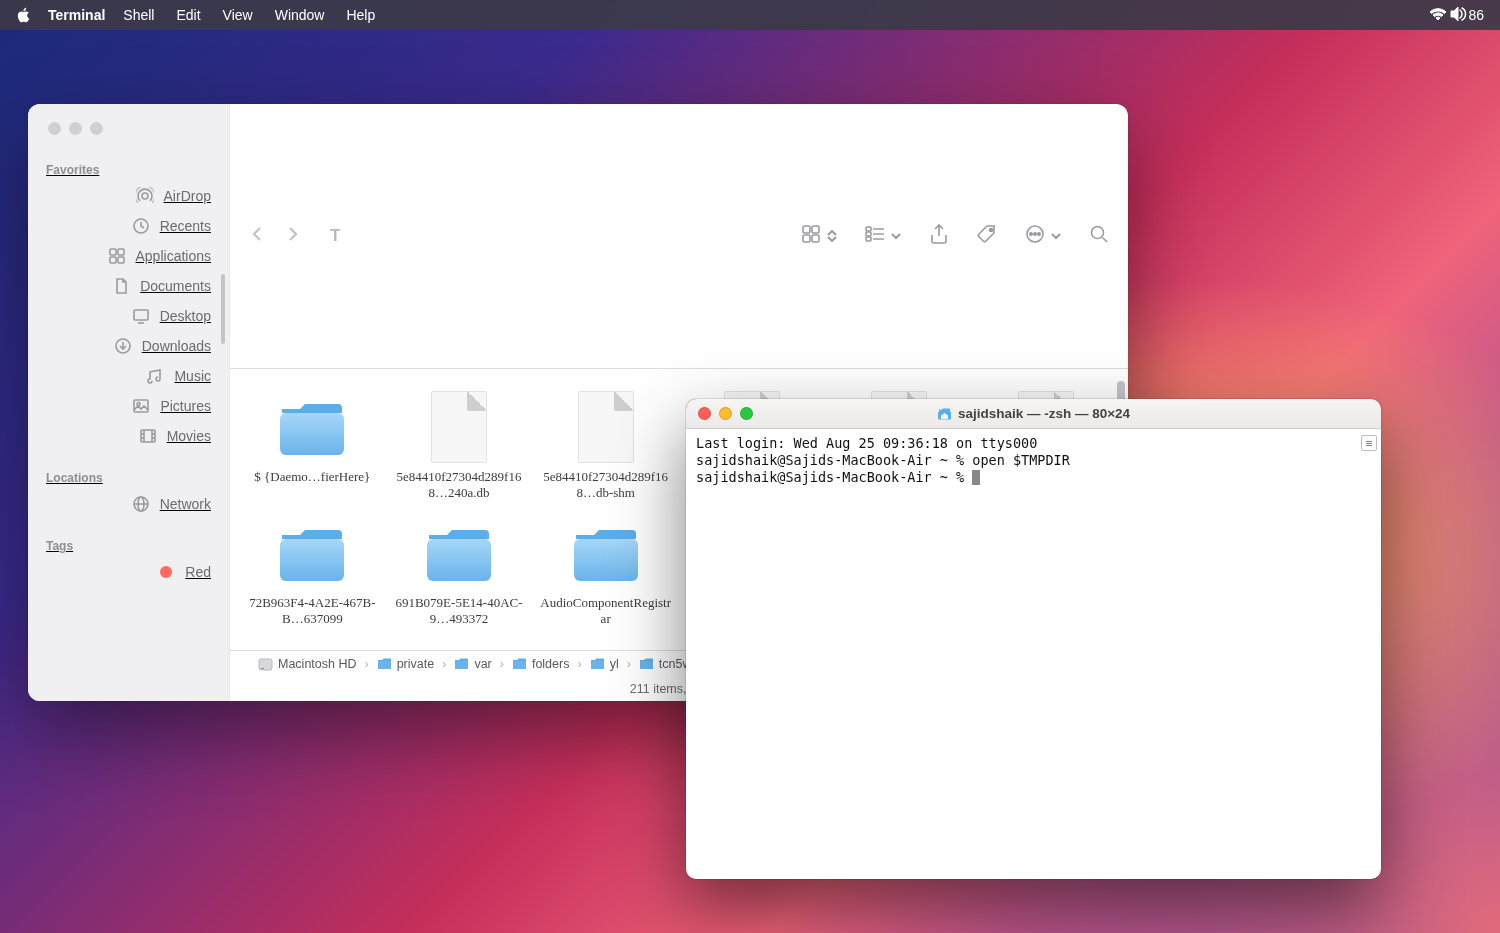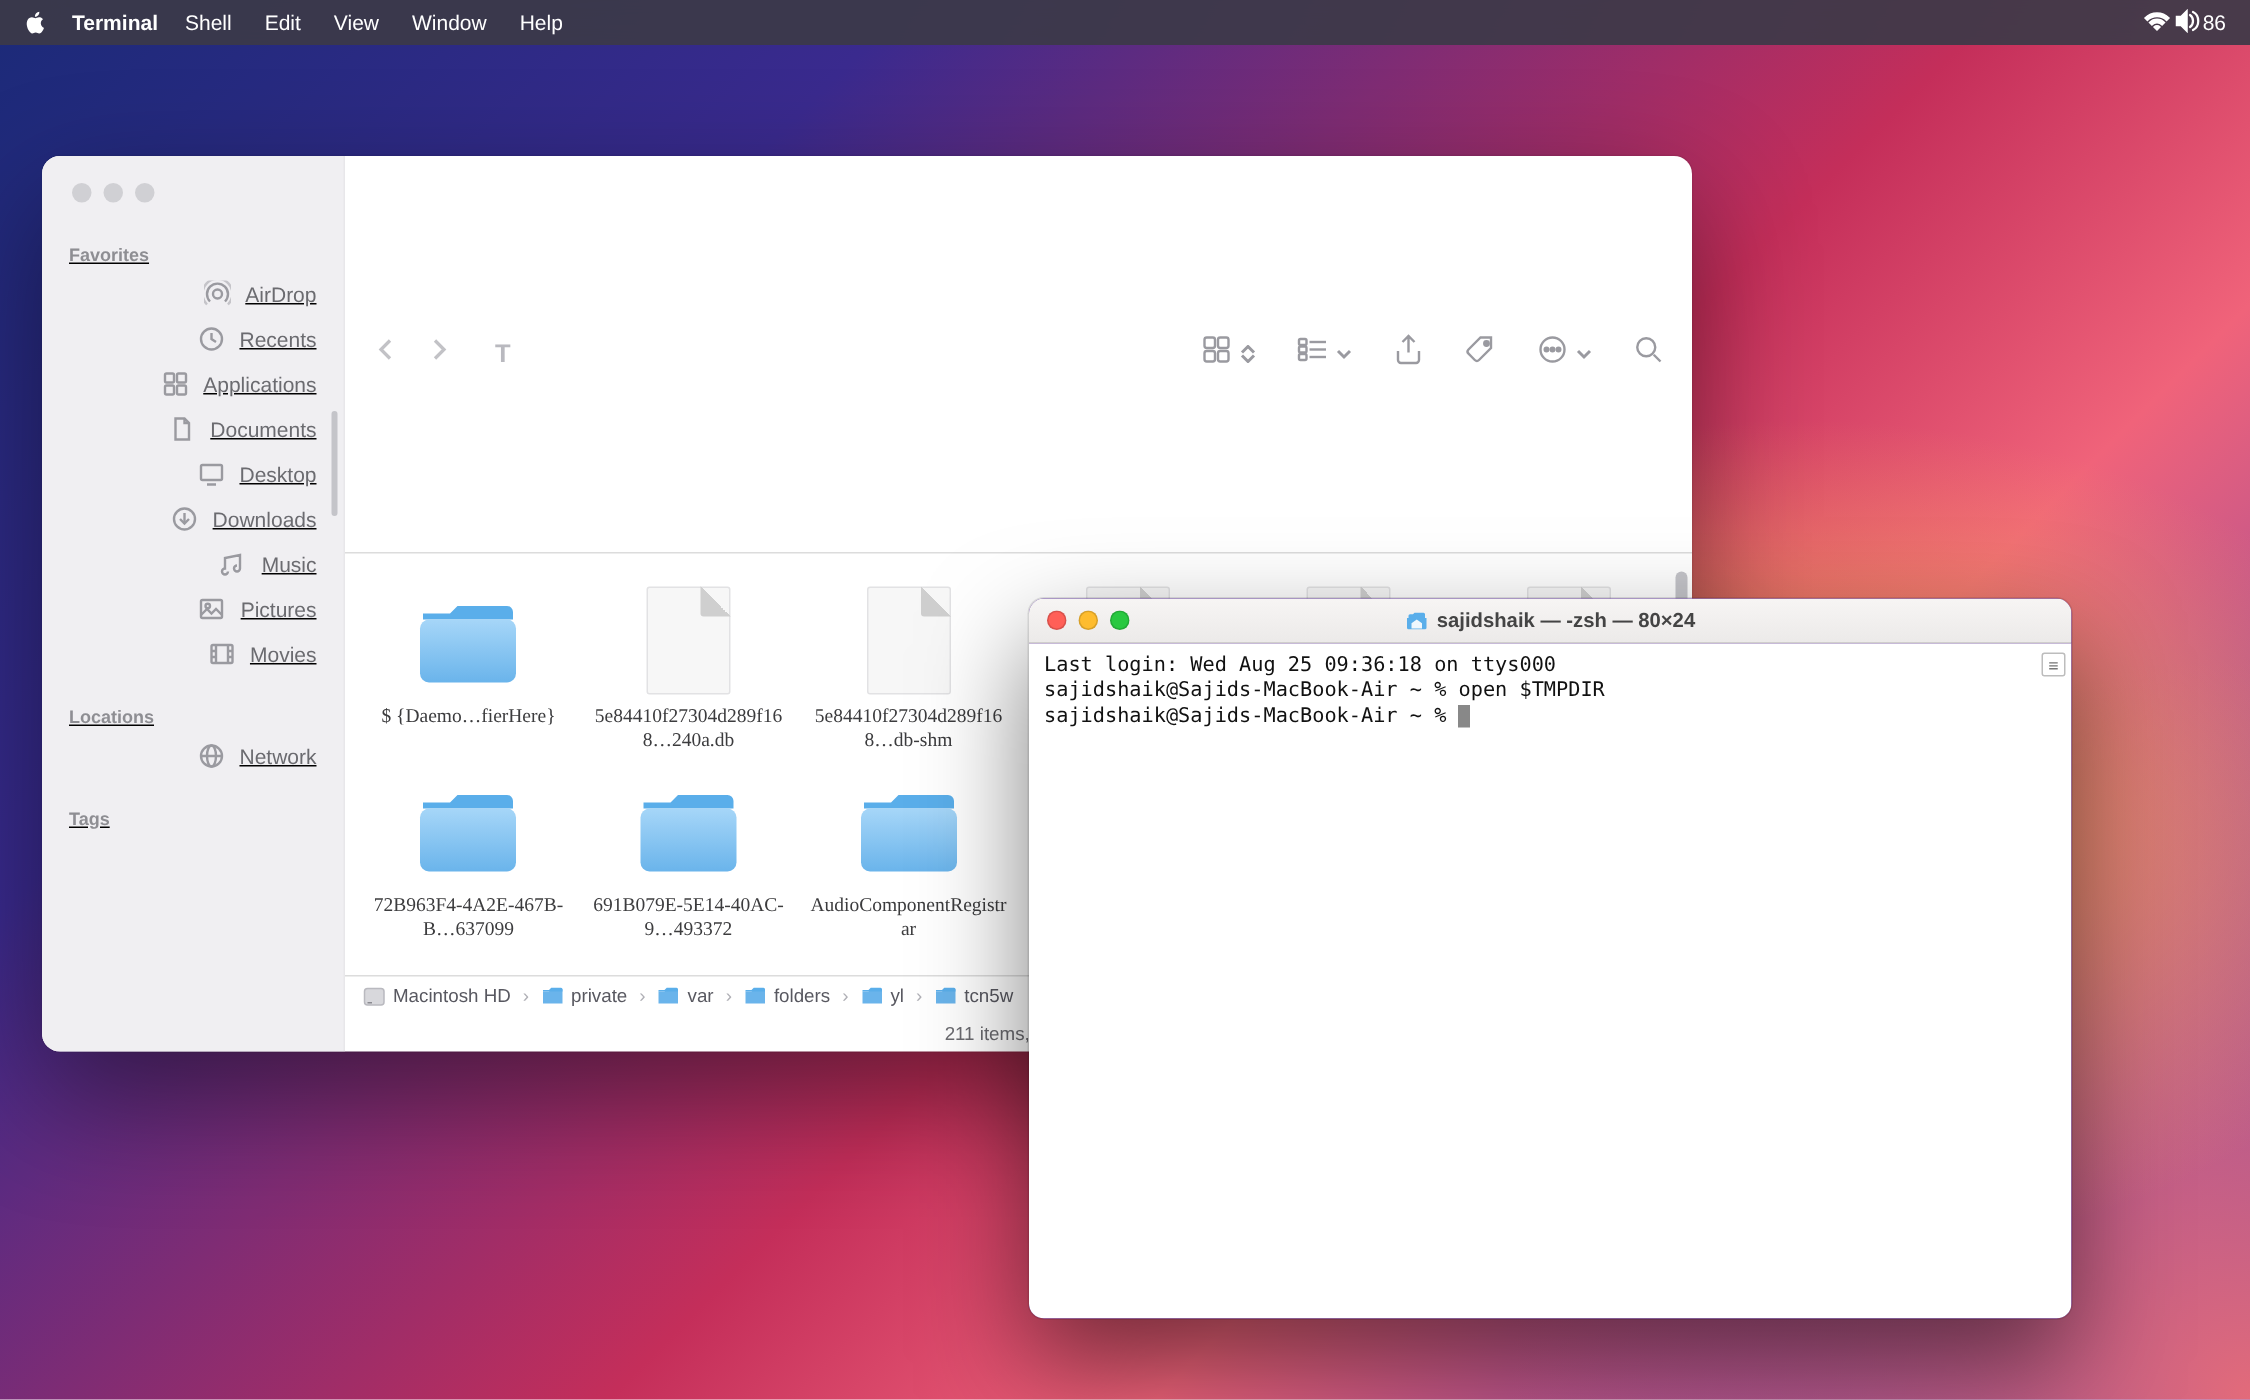--- a/index.html
+++ b/index.html
@@ -81,30 +81,30 @@
   .file-grid-wrap{flex:1;overflow:hidden;padding:18px 10px 0 10px;position:relative;font-family:Liberation Serif, serif;}
   .file-grid{display:grid;grid-template-columns:repeat(6,1fr);gap:8px 2px;}
   .file-item{display:flex;flex-direction:column;align-items:center;text-align:center;font-size:13px;color:var(--text);padding:4px 6px;cursor:default;}
   .file-icon{width:72px;height:72px;margin-bottom:6px;position:relative;}
   .file-label{line-height:1.25;max-height:2.6em;overflow:hidden;word-break:break-all;}
   .folder-shape{width:100%;height:100%;}
   .doc-shape{width:56px;height:72px;margin:0 auto;background:var(--file-bg);border:1px solid #e2e2e4;border-radius:2px;position:relative;}
   .doc-shape::after{content:"";position:absolute;top:-1px;right:-1px;width:20px;height:20px;background:linear-gradient(225deg,transparent 50%,var(--file-corner) 50%);border-bottom-left-radius:2px;}
   .finder-scroll{position:absolute;right:3px;top:12px;width:8px;height:60px;background:#c4c4c9;border-radius:4px;}
   
-  .path-bar{height:27px;border-top:1px solid var(--finder-border);display:flex;align-items:center;padding:0 12px;gap:6px;font-size:12.5px;color:#585860;overflow:hidden;}
+  .path-bar{height:27px;border-top:1px solid var(--finder-border);display:flex;align-items:center;padding:0 28px;gap:6px;font-size:12.5px;color:#585860;overflow:hidden;}
   .path-seg{display:flex;align-items:center;gap:5px;white-space:nowrap;}
   .path-sep{color:#b0b0b6;margin:0 2px;}
   .mini-folder{width:15px;height:12px;display:inline-block;}
   .mini-hdd{width:15px;height:15px;display:inline-block;}
   .status-bar{height:24px;display:flex;align-items:center;justify-content:center;font-size:12.5px;color:#6b6b70;}
   
   #terminal{
     position:absolute;top:399px;left:686px;width:695px;height:480px;
-    background:#4c1d95;border-radius:10px;overflow:hidden;
+    background:#c2410c;border-radius:10px;overflow:hidden;
     box-shadow:0 30px 70px rgba(0,0,0,.50),0 0 0 1px rgba(0,0,0,.10);
     display:flex;flex-direction:column;
   }
   .term-titlebar{
     height:30px;background:linear-gradient(#f7f5f4,#eceae9);border-bottom:1px solid #d0cecc;
     display:flex;align-items:center;position:relative;
   }
   .term-traffic{display:flex;gap:8px;padding-left:12px;}
   .term-traffic span{width:13px;height:13px;border-radius:50%;display:block;border:0.5px solid rgba(0,0,0,.15);}
   .term-title{position:absolute;left:0;right:0;text-align:center;font-size:13.5px;color:#444;font-weight:600;display:flex;align-items:center;justify-content:center;gap:6px;}
@@ -260,20 +260,26 @@
                   <circle cx="9" cy="9" r="7"></circle>
                   <ellipse cx="9" cy="9" rx="3" ry="7"></ellipse>
                   <line x1="2" y1="9" x2="16" y2="9"></line>
                 </svg>
               </span>
               <span>Network</span>
             </div>
           </div>
           <div class="sidebar-section">
             <div class="sidebar-header">Tags</div>
+            <div class="sidebar-item">
+              <span class="sicon">
+                <span class="tags-dot" style="background:#ff6b5e"></span>
+              </span>
+              <span>Red</span>
+            </div>
           </div>
         </div>
       <div class="sidebar-scroll"></div>
     </div>
 
     <div class="finder-main">
       <div class="finder-toolbar" style="height:56px;">
         <div class="tb-left">
           <span class="tb-nav"><svg viewBox="0 0 18 18">
                 <polyline points="12,3 6,9 12,15"></polyline>

